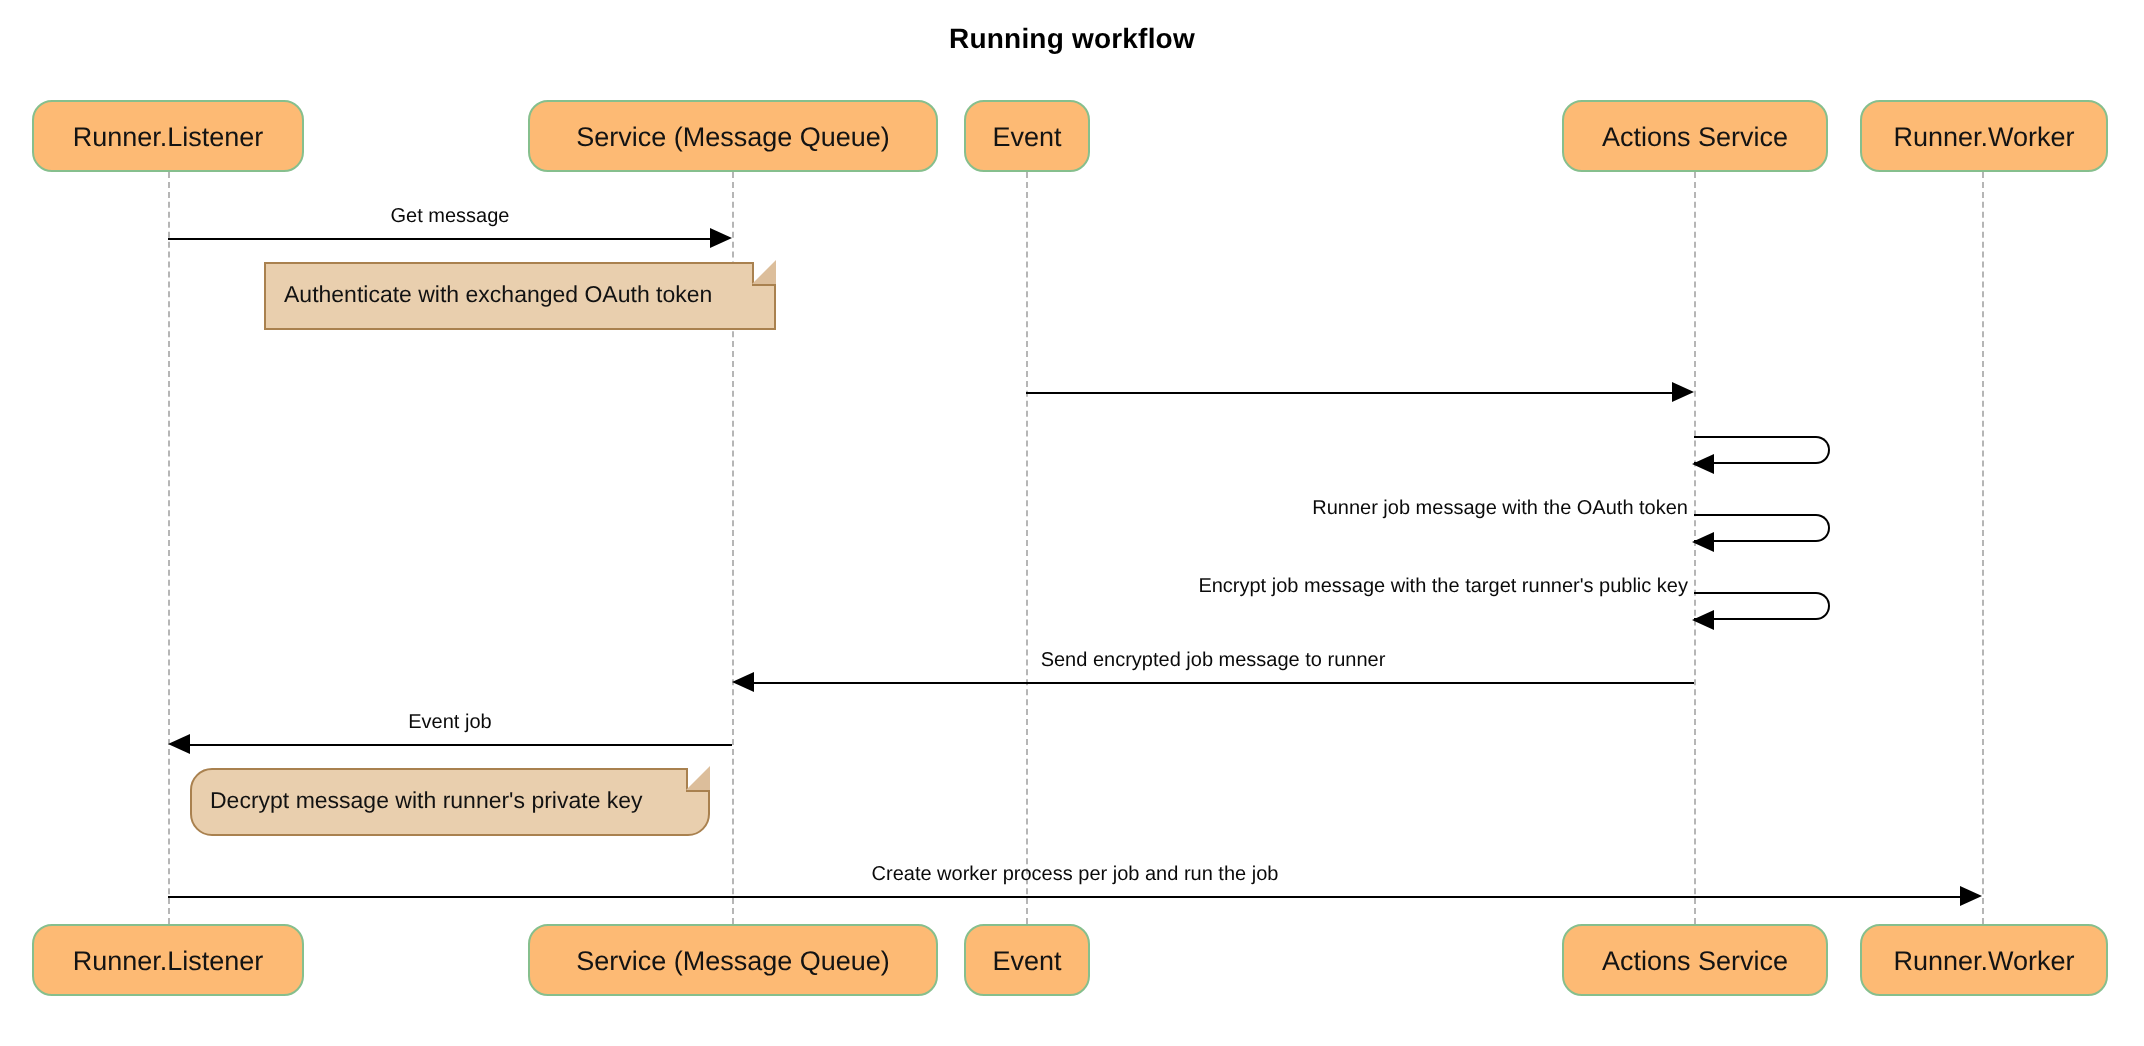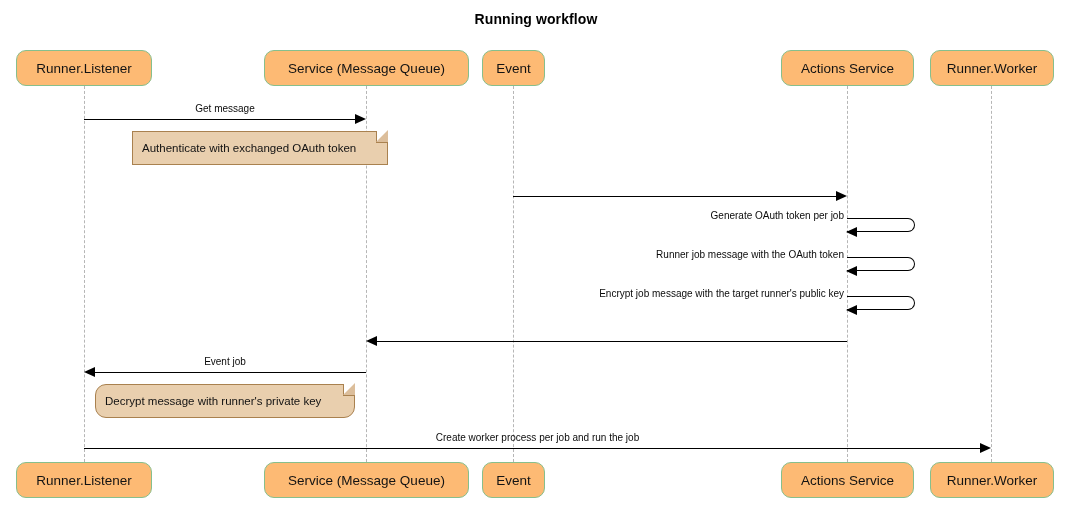--- a/index.html
+++ b/index.html
@@ -169,32 +169,32 @@
   <div class="arrow-head right" style="left:355px;top:114px;"></div>
 
   <div class="note" style="left:95px;top:131px;width:256px;height:34px;margin-left:37px;">
     <span>Authenticate with exchanged OAuth token</span>
     <span class="note-fold"></span>
   </div>
 
   <div class="msg-line" style="left:513px;top:196px;width:324px;"></div>
   <div class="arrow-head right" style="left:836px;top:191px;"></div>
 
-  <div class="msg-label right" style="left:547px;width:297px;top:210px;">Generate OAuth token per job</div>
   <div class="self-loop" style="left:847px;top:218px;width:68px;height:14px;"></div>
   <div class="arrow-head left" style="left:846px;top:227px;"></div>
 
   <div class="msg-label right" style="left:547px;width:297px;top:249px;">Runner job message with the OAuth token</div>
   <div class="self-loop" style="left:847px;top:257px;width:68px;height:14px;"></div>
   <div class="arrow-head left" style="left:846px;top:266px;"></div>
 
   <div class="msg-label right" style="left:470px;width:374px;top:288px;">Encrypt job message with the target runner's public key</div>
   <div class="self-loop" style="left:847px;top:296px;width:68px;height:14px;"></div>
   <div class="arrow-head left" style="left:846px;top:305px;"></div>
 
+  <div class="msg-label center" style="left:366px;width:481px;top:325px;">Send encrypted job message to runner</div>
   <div class="msg-line" style="left:377px;top:341px;width:470px;"></div>
   <div class="arrow-head left" style="left:366px;top:336px;"></div>
 
   <div class="msg-label center" style="left:84px;width:282px;top:356px;">Event job</div>
   <div class="msg-line" style="left:95px;top:372px;width:271px;"></div>
   <div class="arrow-head left" style="left:84px;top:367px;"></div>
 
   <div class="note" style="left:95px;top:384px;width:260px;height:34px;border-radius:11px;">
     <span>Decrypt message with runner's private key</span>
     <span class="note-fold"></span>

